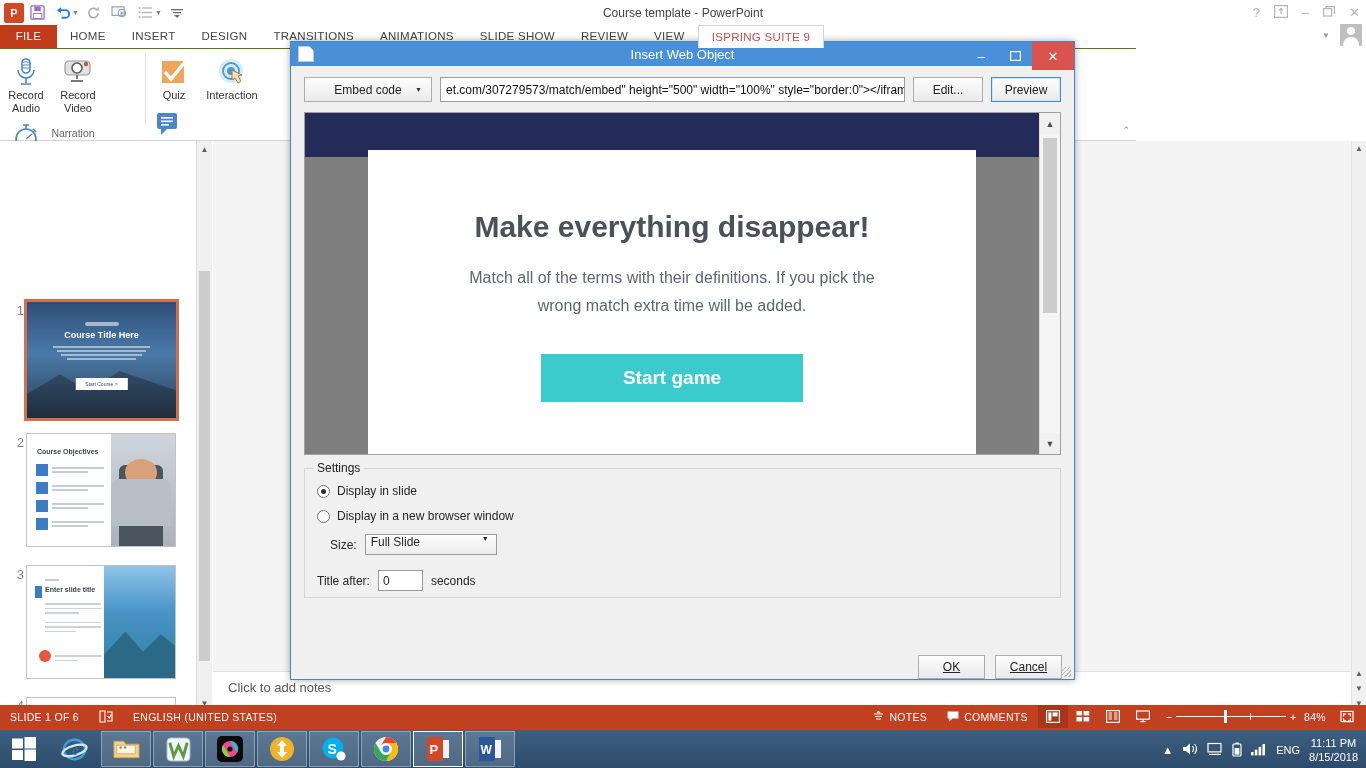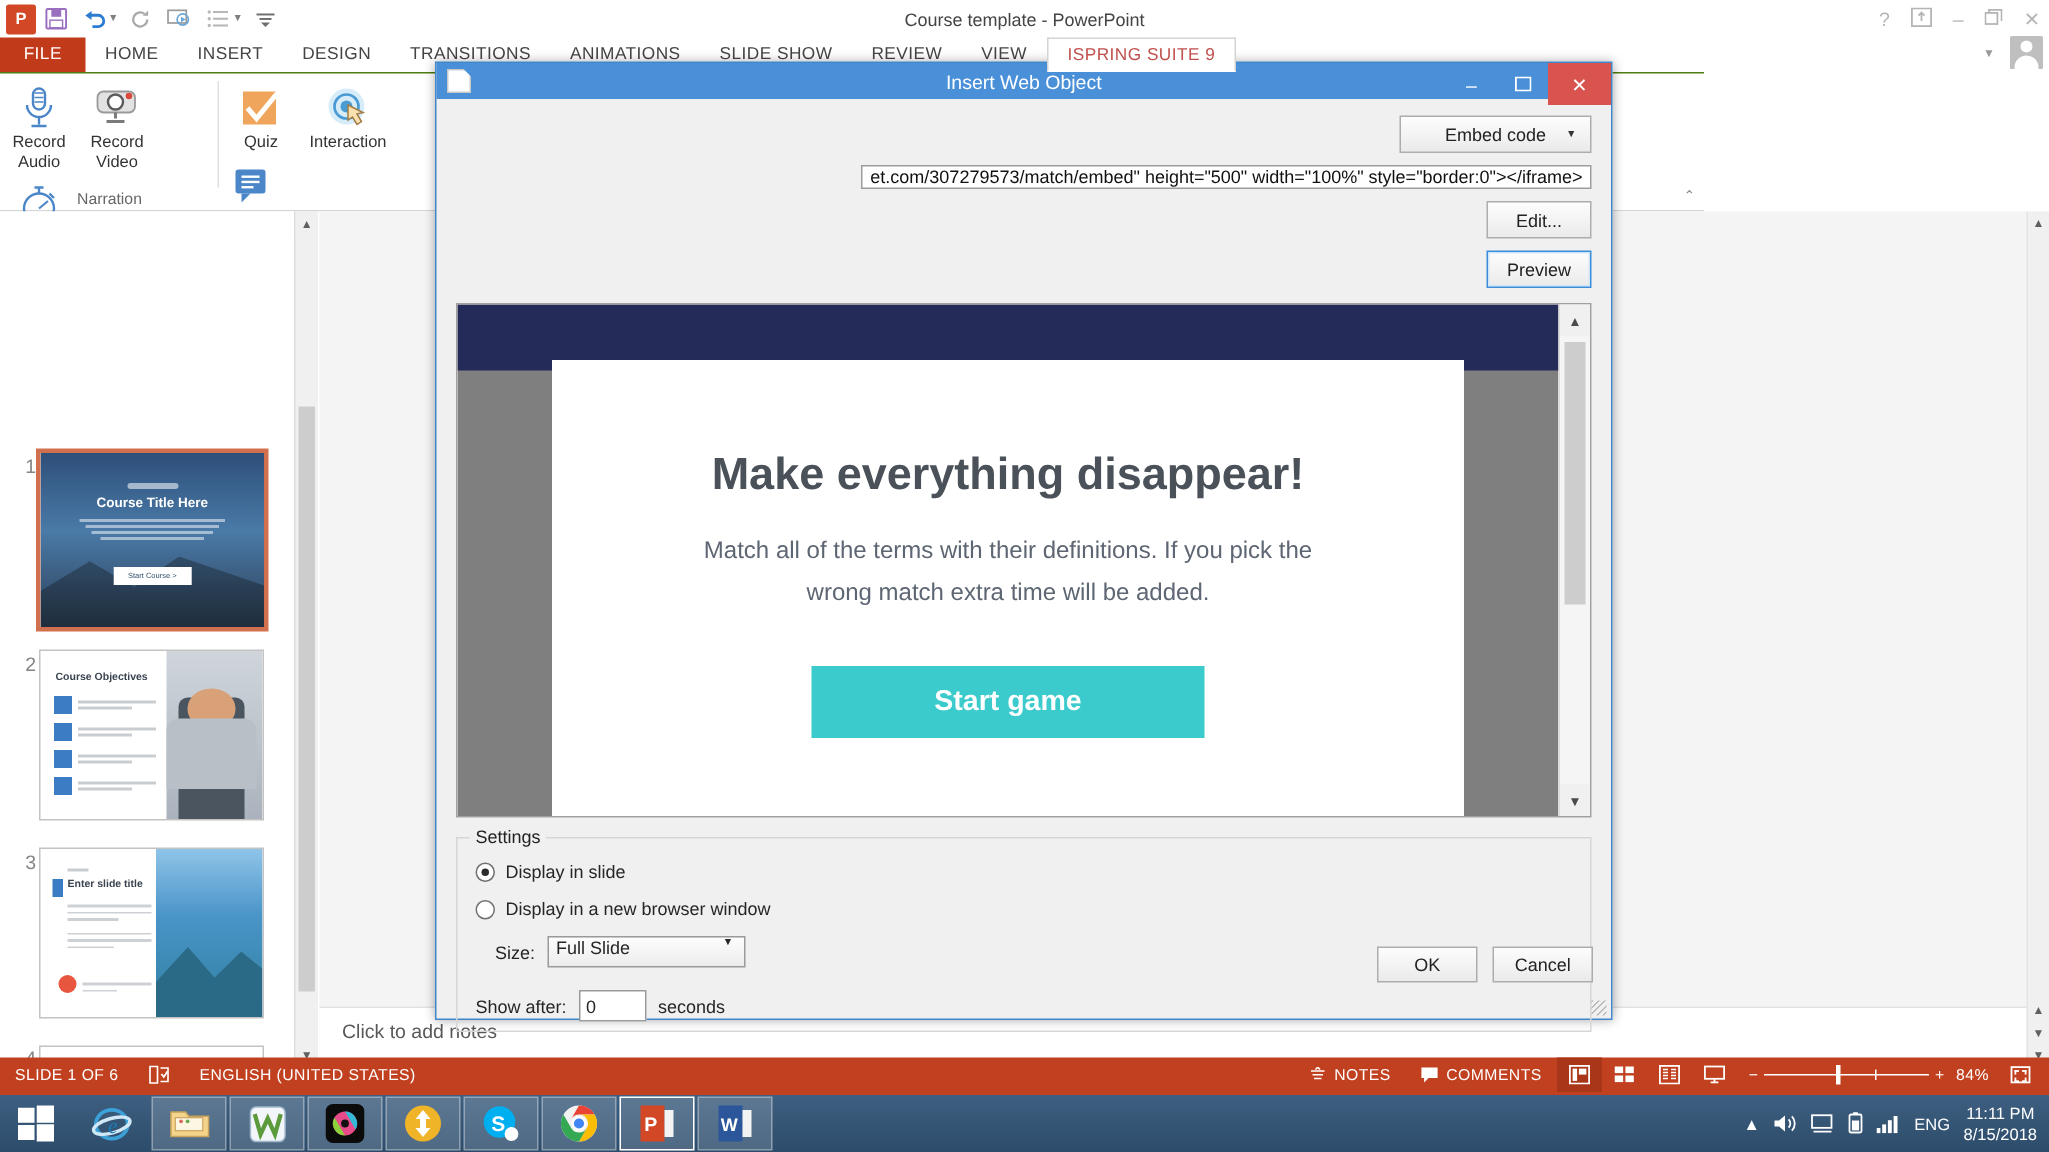--- a/index.html
+++ b/index.html
@@ -89,21 +89,21 @@
             border:1px solid #3f87c9; box-shadow:0 0 7px rgba(0,0,0,.35); }
   .dlg-title { height:24px; background:#4a90d9; display:flex; align-items:center; position:relative; }
   .dlg-title .t { position:absolute; left:0; right:0; text-align:center; color:#fff; font-size:13px; }
   .dlg-ico { width:16px; height:16px; margin-left:7px; background:#fff; border:1px solid #c9c9c9; position:relative; }
   .dlg-ico:after{content:"";position:absolute;right:-1px;top:-1px;border-left:5px solid transparent;border-top:5px solid #4a90d9;}
   .dlg-btns { position:absolute; right:0; top:0; height:28px; display:flex; }
   .dbtn { width:34px; height:28px; display:flex; align-items:center; justify-content:center; color:#fff; font-size:13px; }
   .dbtn.close { background:#d9534f; width:42px; }
 
   .dlg-body { padding:11px 13px 0; }
-  .row1 { display:flex; align-items:flex-end; gap:8px;flex-direction:column; }
+  .row1 { display:flex; align-items:center; gap:8px; }
   .combo { width:128px; height:25px; background:linear-gradient(#fdfdfd,#eaeaea); border:1px solid #adadad;
            display:flex; align-items:center; justify-content:center; position:relative; font-size:12px; color:#222; }
   .combo .cv { font-size:7px; position:absolute; right:9px; color:#333; }
   .urlfield { flex:1; height:25px; background:#fff; border:1px solid #9c9c9c; padding:0 5px; display:flex; align-items:center;
               font-size:12px; color:#111; overflow:hidden; white-space:nowrap; }
   .btn { height:25px; min-width:70px; background:linear-gradient(#fdfdfd,#eaeaea); border:1px solid #adadad;
          display:flex; align-items:center; justify-content:center; font-size:12px; color:#222; padding:0 10px; }
   .btn.focus { border:1px solid #3c8edb; box-shadow:inset 0 0 0 1px #cfe6f9; }
 
   .preview { margin-top:10px; height:343px; border:1px solid #a0a0a0; background:#fff; position:relative; overflow:hidden; }
@@ -124,21 +124,21 @@
   .radio-row { display:flex; align-items:center; gap:7px; margin-bottom:11px; font-size:12px; }
   .radio { width:13px; height:13px; border:1px solid #707070; border-radius:50%; background:#fff; position:relative; }
   .radio.on:after { content:""; position:absolute; left:3px; top:3px; width:5px; height:5px; border-radius:50%; background:#2b2b2b; }
   .size-row { display:flex; align-items:center; gap:8px; margin:4px 0 0 13px; }
   .select { width:132px; height:21px; background:linear-gradient(#fdfdfd,#ececec); border:1px solid #9a9a9a;
             display:flex; align-items:flex-start; padding:0 5px; font-size:12px; position:relative; }
   .select .cv { position:absolute; right:7px; font-size:7px; }
   .show-row { display:flex; align-items:center; gap:8px; margin-top:15px; font-size:12px; }
   .numfield { width:45px; height:21px; background:#fff; border:1px solid #9a9a9a; padding:0 4px; display:flex; align-items:center; font-size:12px;}
 
-  .dlg-foot { position:absolute; right:12px; bottom:24px; display:flex; gap:10px; }
+  .dlg-foot { position:absolute; right:12px; bottom:0; display:flex; gap:10px;text-decoration:underline; }
   .dlg-foot .btn { min-width:67px; height:24px; }
   .grip { position:absolute; right:3px; bottom:2px; width:10px; height:10px;
           background:repeating-linear-gradient(135deg,#bbb 0 1px,transparent 1px 3px); }
 </style>
 </head>
 <body>
 
 <div id="ppt-window">
 
   <div class="qat">
@@ -563,21 +563,21 @@
           <span>Display in a new browser window</span>
         </div>
         <div class="size-row">
           <span>Size:</span>
           <span class="select">
             <span>Full Slide</span>
             <span class="cv">▼</span>
           </span>
         </div>
         <div class="show-row">
-          <span>Show after:</span>
+          <span>Title after:</span>
           <span class="numfield">
             <span>0</span>
           </span>
           <span>seconds</span>
         </div>
       </div>
     </div>
   </div>
 
   <div class="dlg-foot">

